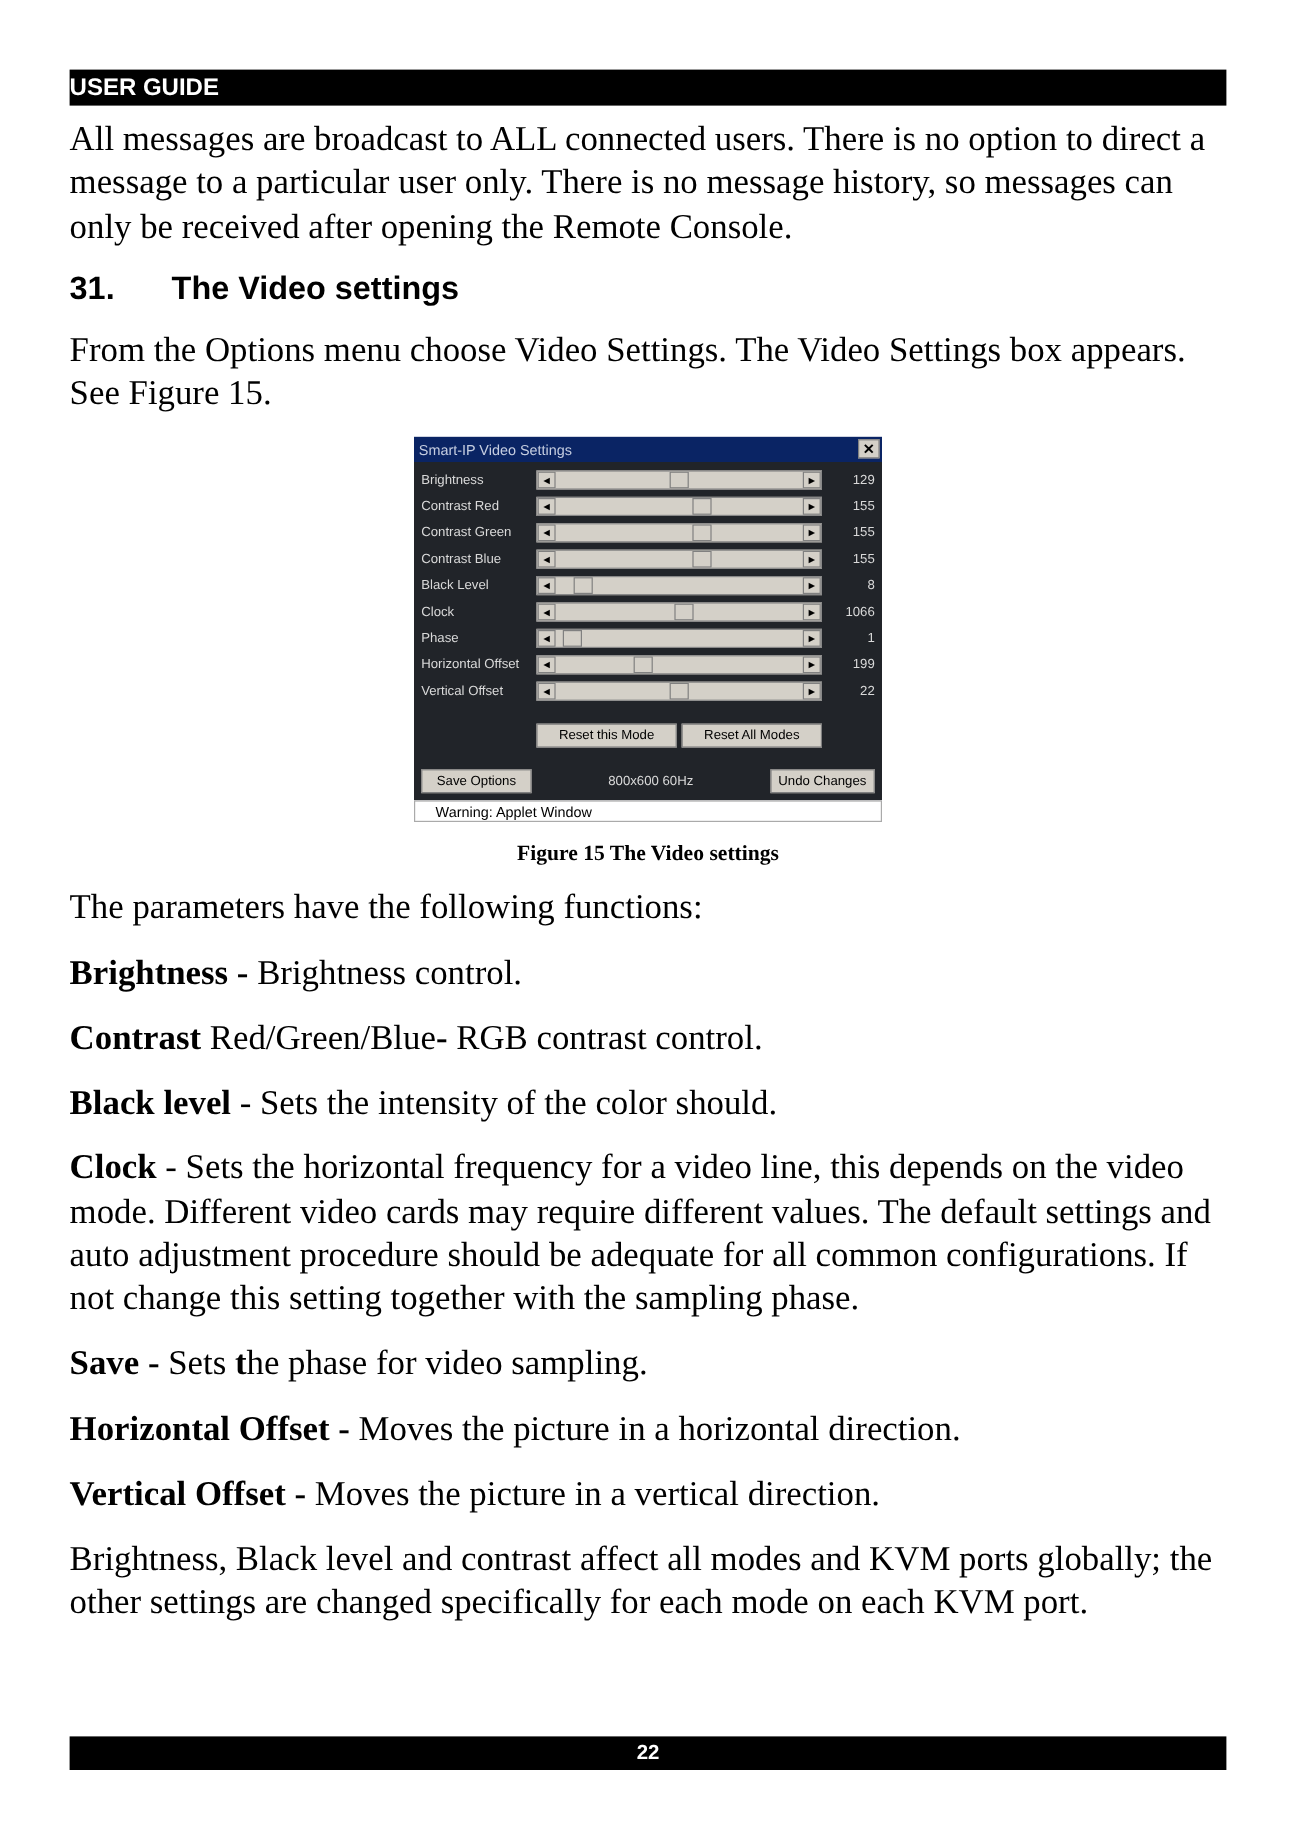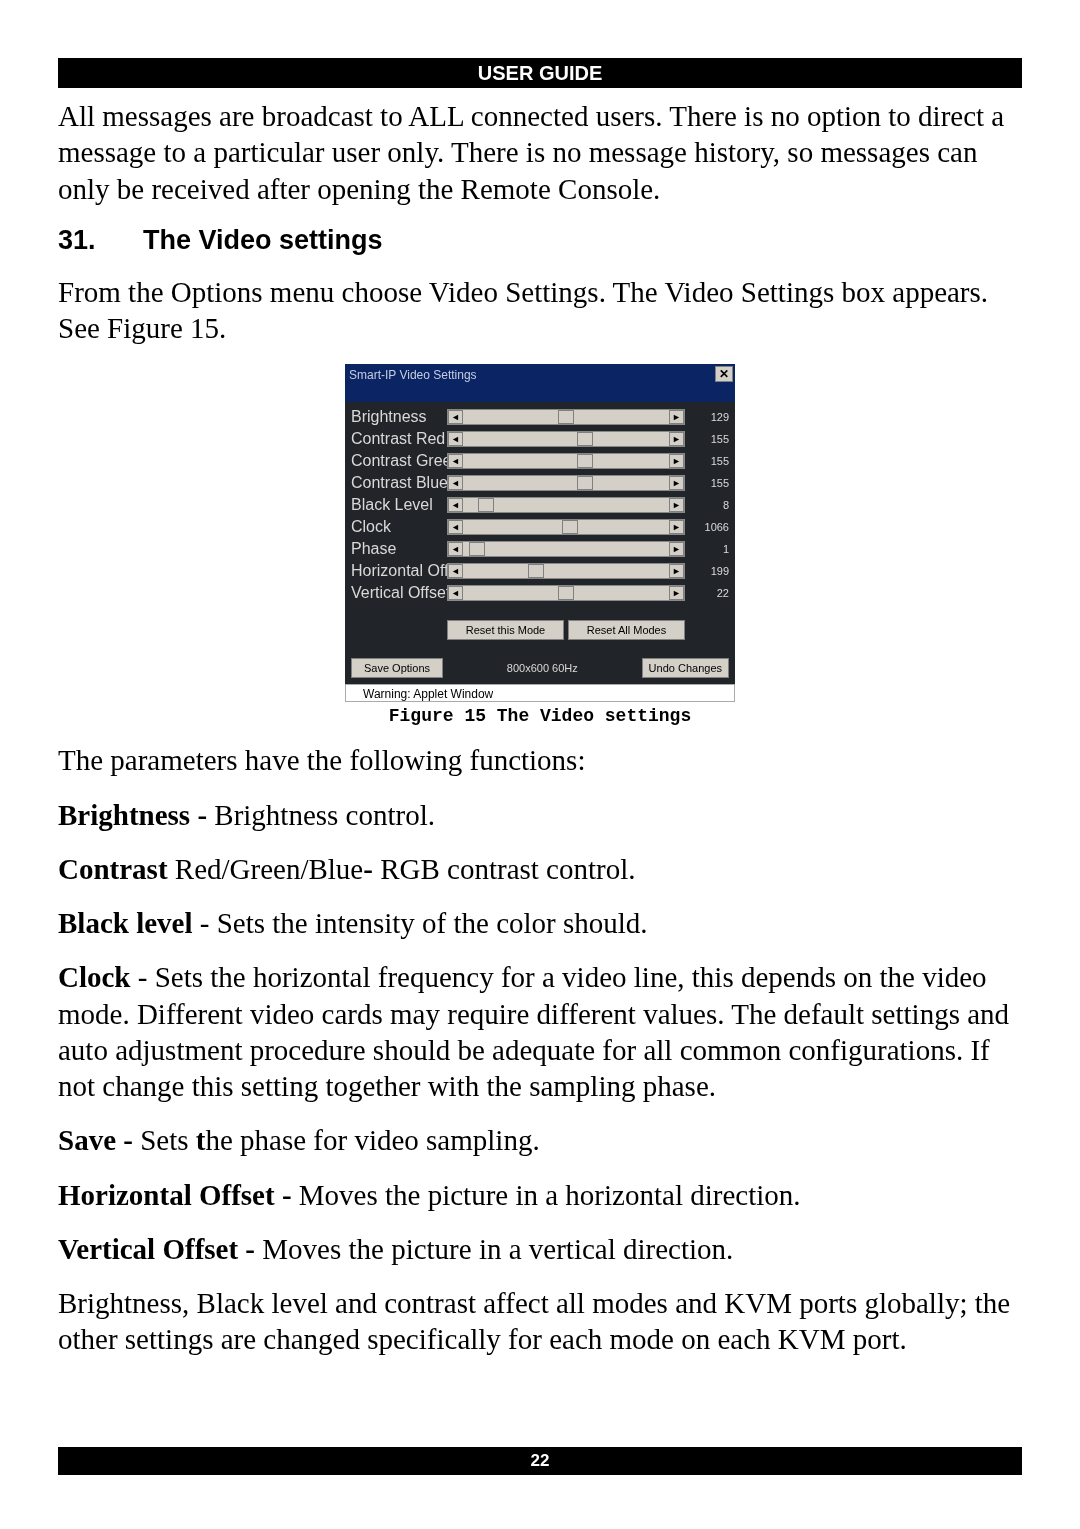--- a/index.html
+++ b/index.html
@@ -7,21 +7,20 @@
     font-family: "Times New Roman", Times, serif;
     background: #fff;
     width: 1080px;
     height: 1529px;
     position: relative;
     padding: 58px 58px 0 58px;
   }
   .header-bar {
     background: #000;
     color: #fff;
-    text-align: center;
     font-family: Arial, Helvetica, sans-serif;
     font-weight: bold;
     font-size: 20px;
     height: 30px;
     line-height: 30px;
     margin-bottom: 10px;
   }
   .body-text {
     font-size: 29px;
     line-height: 1.25;
@@ -44,21 +43,21 @@
     width: 390px;
     text-align: left;
     font-family: "Microsoft Sans Serif", Arial, sans-serif;
     font-size: 12px;
     color: #fff;
     vertical-align: top;
   }
   .vs-titlebar {
     background: #0a2464;
     color: #c5cde0;
-    height: 38px;
+    height: 21px;
     line-height: 22px;
     padding: 0 4px;
     position: relative;
   }
   .vs-close {
     position: absolute; right: 2px; top: 2px;
     width: 18px; height: 16px;
     background: #d4d0c8;
     border: 1px solid #808080;
     color: #000;
@@ -73,21 +72,21 @@
   }
   .vs-row {
     display: flex;
     align-items: center;
     height: 22px;
     gap: 4px;
   }
   .vs-label {
     width: 92px;
     color: #d9d9d9;
-    font-size: 16px;
+    font-size: 11px;
     white-space: nowrap;
   }
   .vs-scroll {
     flex: 1;
     height: 16px;
     background: #d4d0c8;
     border: 1px solid #888;
     position: relative;
   }
   .vs-arrow {
@@ -135,24 +134,24 @@
   .vs-statusbar {
     background: #fff;
     color: #000;
     font-size: 12px;
     height: 18px;
     line-height: 18px;
     padding-left: 17px;
     border: 1px solid #aaa;
   }
   .fig-caption {
-    font-family: Liberation Mono, monospace;
+    font-family: Liberation Serif, serif;
     font-weight: bold;
     font-size: 18px;
-    margin-top: 4px;
+    margin-top: 16px;
     margin-bottom: 16px;
   }
   .footer-bar {
     position: absolute;
     left: 58px; right: 58px; bottom: 54px;
     background: #000;
     color: #fff;
     text-align: center;
     font-family: Arial, Helvetica, sans-serif;
     font-weight: bold;

